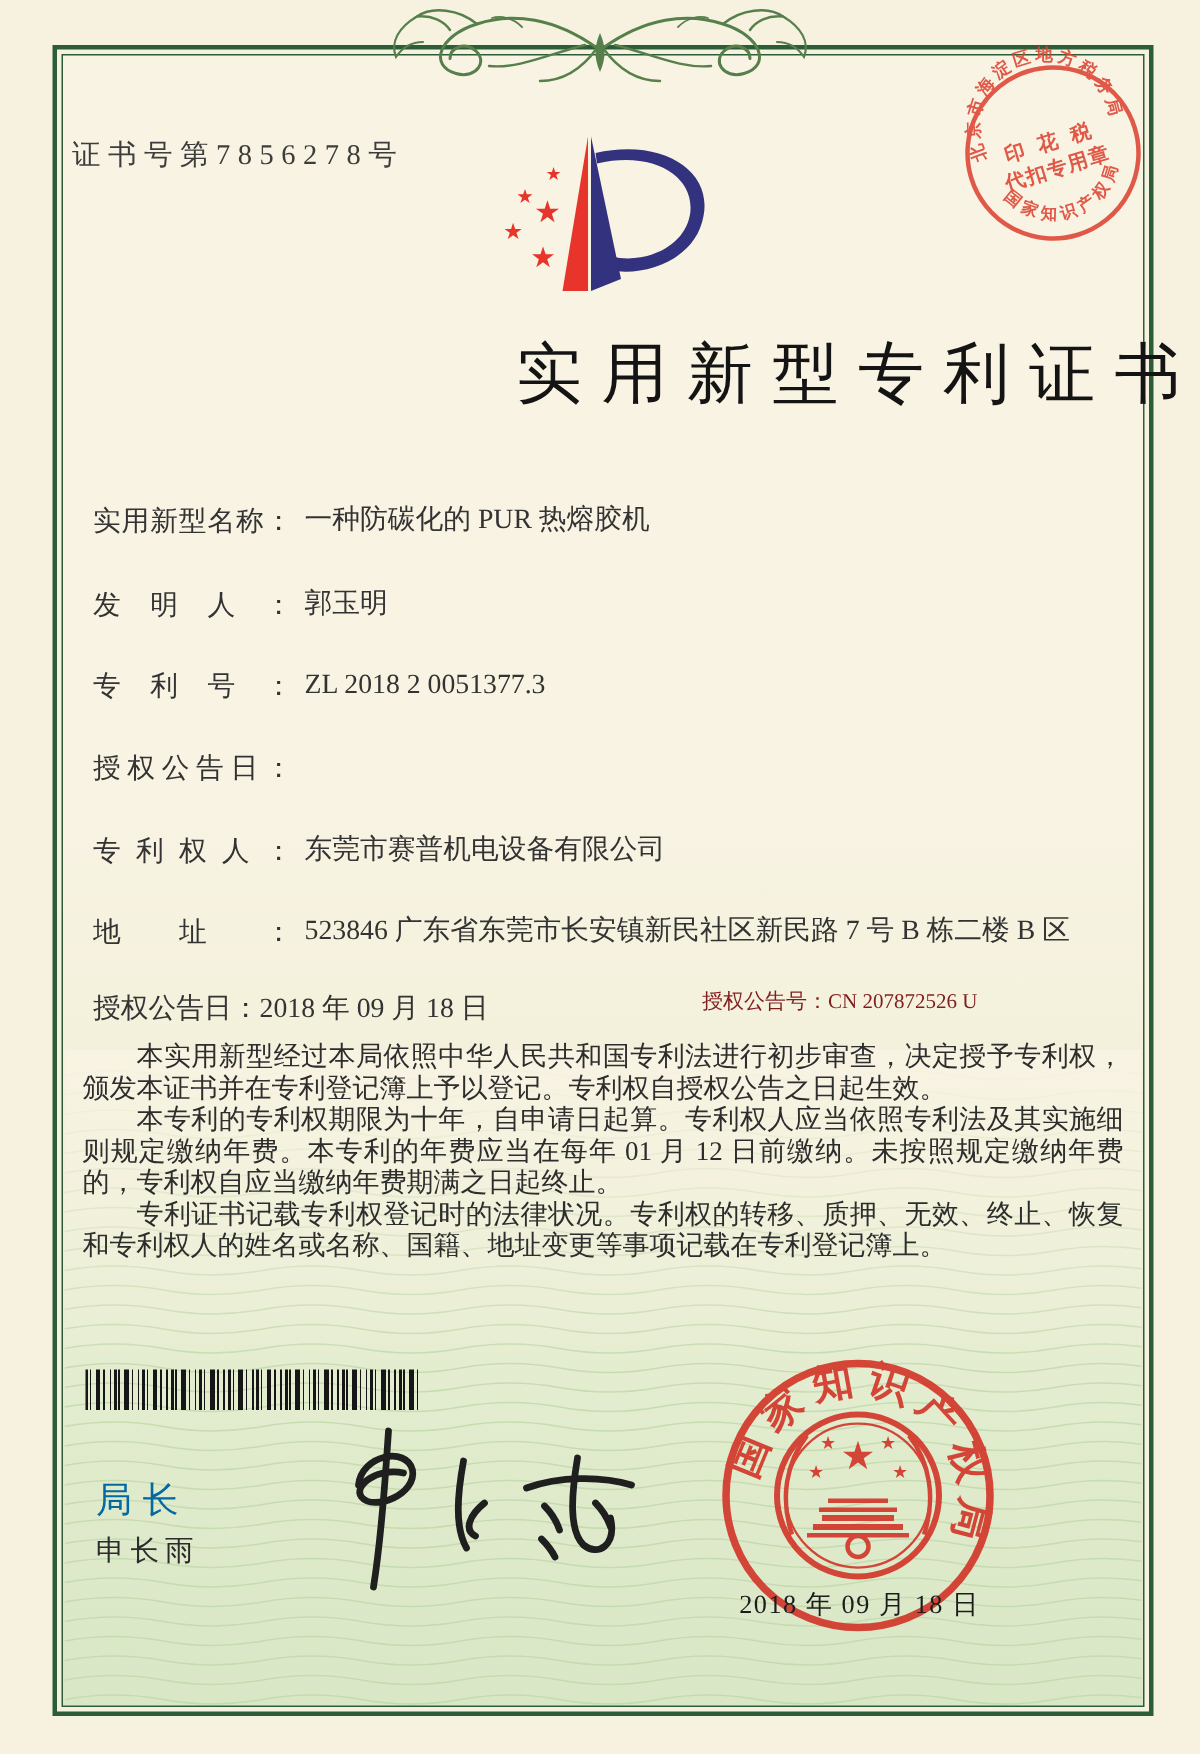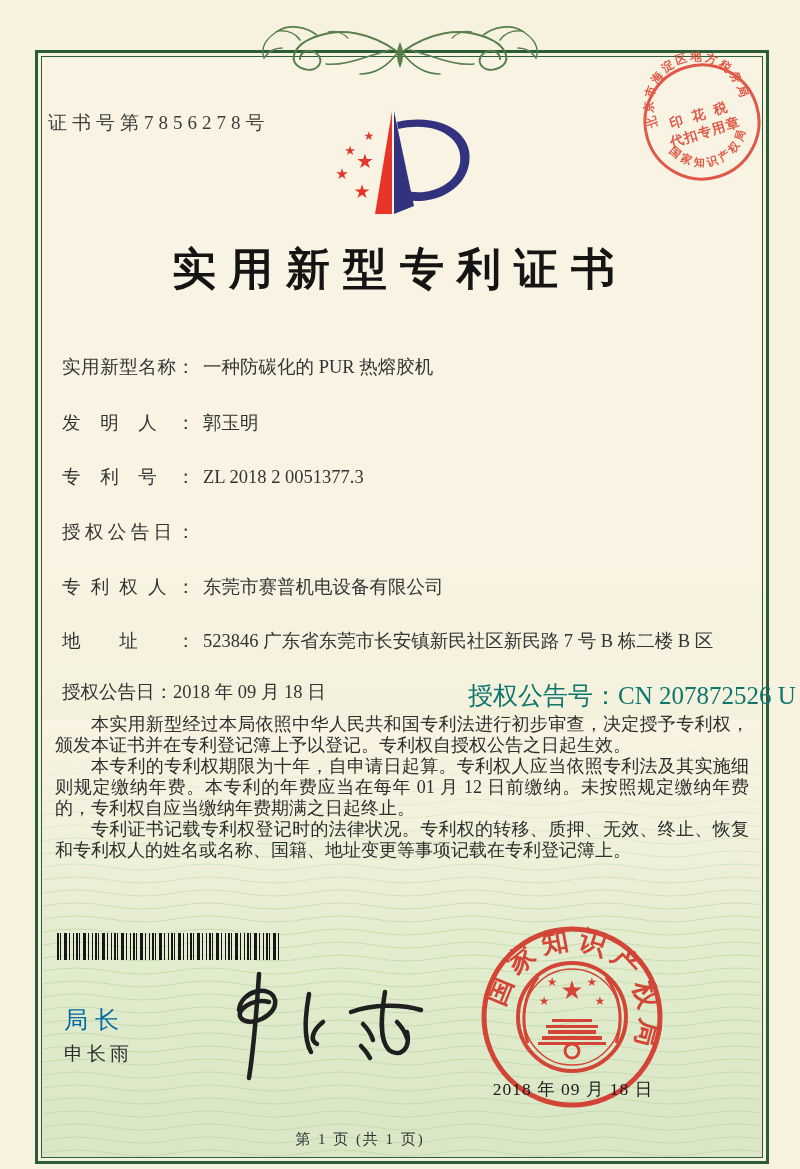--- a/index.html
+++ b/index.html
@@ -2,40 +2,40 @@
 <html><head>
 <meta charset="utf-8">
 <style>
   html,body{margin:0;padding:0;}
   body{
     width:800px;height:1169px;position:relative;overflow:hidden;
     background:#f7f2e0;
     font-family:"Liberation Serif","DejaVu Serif",serif;
     color:#2f2f2f;
   }
-  #page{position:absolute;inset:0;margin-top:20px;}
+  #page{position:absolute;inset:0;}
   
   .frame-outer{position:absolute;left:35px;top:30px;width:734px;height:1114px;
     border:3px solid #2b5d38;box-sizing:border-box;z-index:1;}
   .frame-inner{position:absolute;left:41px;top:36px;width:722px;height:1102px;
     border:1px solid #2b5d38;box-sizing:border-box;z-index:0;
     background:linear-gradient(180deg,#f8f3e2 0%,#f8f3e2 46%,#f3f1dc 60%,#eaefd5 72%,#e0ebcc 85%,#d9e7c6 100%);}
   #waves-svg{position:absolute;left:43px;top:700px;z-index:1;}
   .wave-fade{position:absolute;left:43px;top:700px;width:718px;height:210px;z-index:1;
     background:linear-gradient(180deg,rgba(248,243,226,1) 0%,rgba(248,243,226,0) 100%);}
   
   .cert-no{position:absolute;left:48px;top:90px;font-size:19px;letter-spacing:5px;color:#3d3d3d;z-index:3;}
-  .title{position:absolute;left:0;width:800px;top:220px;text-align:center;
-    font-size:44px;font-weight:bold;letter-spacing:13px;color:#141414;z-index:3;}
+  .title{position:absolute;left:0;width:800px;top:220px;text-align:right;
+    font-size:44px;font-weight:normal;letter-spacing:13px;color:#141414;z-index:3;}
   .fields{position:absolute;left:62px;top:0;width:690px;z-index:3;font-size:18.5px;color:#333;}
   .field-row{position:absolute;left:0;display:flex;align-items:flex-start;}
   .field-label{display:inline-block;width:133px;text-align:justify;text-align-last:justify;flex:none;}
   .field-value{margin-left:8px;max-width:545px;line-height:27px;}
   .grant-left{position:absolute;left:62px;top:659px;font-size:18.5px;color:#333;z-index:3;}
-  .grant-right{position:absolute;left:468px;top:659px;font-size:25px;color:#0f766e;z-index:3;}
+  .grant-right{position:absolute;left:468px;top:659px;font-size:14px;color:#7f1d1d;z-index:3;}
   .paras{position:absolute;left:55px;top:694px;width:694px;z-index:3;
     font-size:18px;line-height:21px;text-align:justify;color:#2d2d2d;}
   .paras p{margin:0;text-indent:2em;}
   
   .barcode{position:absolute;left:57px;top:913px;width:223px;height:27px;z-index:3;
     background:repeating-linear-gradient(90deg,
       #161616 0 2px,transparent 2px 3px,
       #161616 3px 4px,transparent 4px 7px,
       #161616 7px 10px,transparent 10px 12px,
       #161616 12px 13px,transparent 13px 16px,
@@ -238,15 +238,14 @@
         <rect x="-26" y="8" width="52" height="3"></rect>
         <rect x="-24" y="13" width="48" height="4"></rect>
         <rect x="-30" y="19" width="60" height="4"></rect>
         <rect x="-34" y="25" width="68" height="3"></rect>
         <circle cy="34" r="7" fill="none" stroke="#d23427" stroke-width="3"></circle>
       </g>
     </g>
   </svg>
   <div class="seal-date">2018 年 09 月 18 日</div>
 
-  <div class="footer">第 1 页 (共 1 页)</div>
 
 </div>
 
 </body></html>

